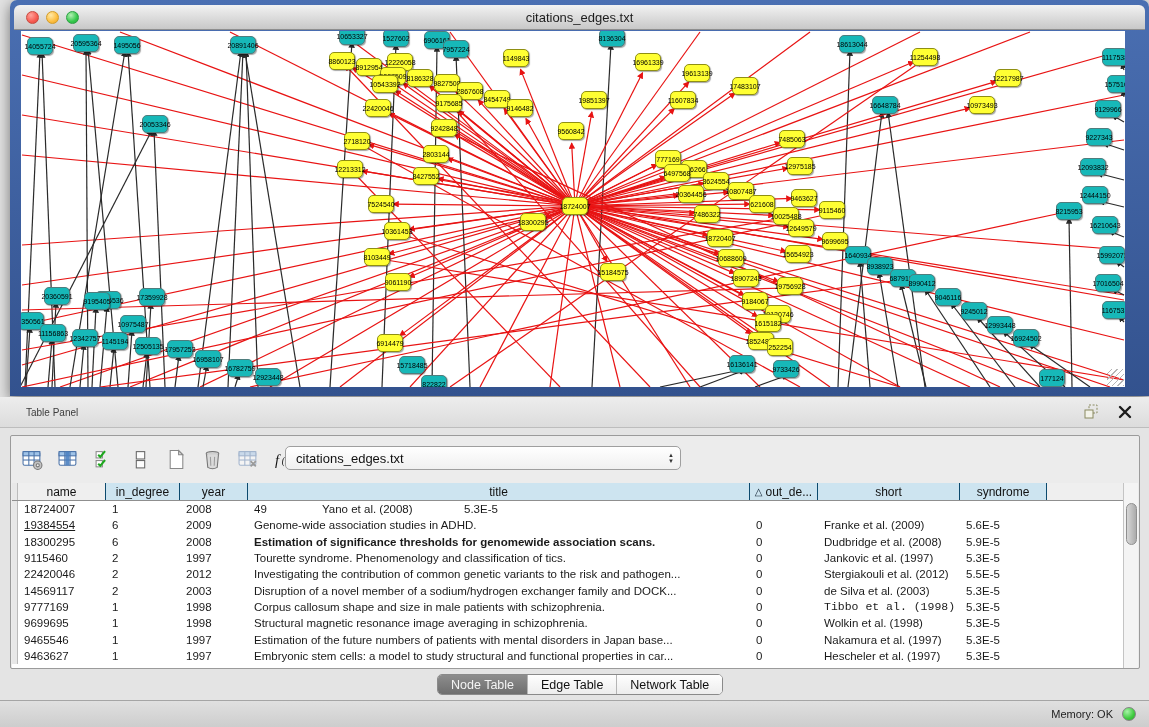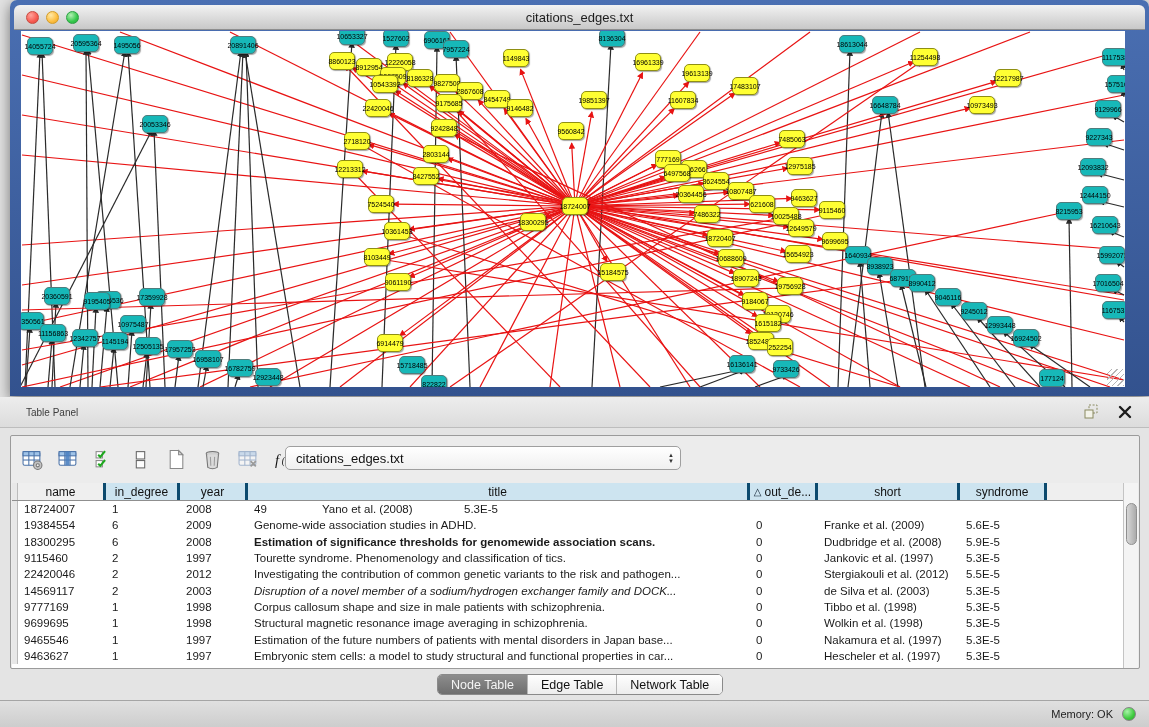--- a/index.html
+++ b/index.html
@@ -40,21 +40,21 @@
   .toolbar{position:absolute;left:0;top:0;width:100%;height:46px;display:flex;align-items:center}
   .tbtn{width:30px;height:30px;margin-left:6px;display:flex;align-items:center;justify-content:center;cursor:pointer}
   .combo{position:absolute;left:274px;top:10px;width:396px;height:24px;background:linear-gradient(#fff,#f0f0f0);
        border:1px solid #9f9f9f;border-radius:5px;display:flex;align-items:center;font-size:13px;color:#111}
   .combo .cval{margin-left:10px;flex:1}
   .combo .carr{width:18px;text-align:center;font-size:6px;line-height:6px;color:#333;border-left:0}
   
   .dtable{position:absolute;left:1px;top:47px;width:1112px;height:185px;background:#fff;overflow:hidden}
   .thead{display:flex;height:18px;border-bottom:1px solid #8f8f8f;background:#cde4f0}
   .th{font-size:12px;color:#111;display:flex;align-items:center;justify-content:center;
-      border-right:3px solid #0c4a6e;background:#cde4f0;overflow:hidden;white-space:nowrap;cursor:pointer}
+      border-right:1px solid #0c4a6e;background:#cde4f0;overflow:hidden;white-space:nowrap;cursor:pointer}
   .th.plain{background:#efefef}
   .th .sort{font-size:10px;margin-right:3px;color:#123}
   .trow{display:flex;height:16.3px;cursor:pointer}
   .td{font-size:11.5px;color:#1a1a1a;display:flex;align-items:center;padding-left:6px;
       overflow:hidden;white-space:nowrap;flex-shrink:0}
   .rowstrip{width:6px;background:#e8e8e8;border-right:1px solid #bbb;flex-shrink:0}
   .vscroll{position:absolute;right:1px;top:47px;width:15px;height:185px;background:#f4f4f4;border-left:1px solid #c4c4c4}
   .vthumb{position:absolute;left:1.5px;top:20px;width:11px;height:42px;border-radius:6px;
       background:linear-gradient(90deg,#d7d7d7,#ababab);border:1px solid #8f8f8f;cursor:grab}
   
@@ -503,21 +503,21 @@
             <div class="rowstrip"></div>
             <div class="td" style="width: 88px;">18724007</div>
             <div class="td" style="width: 74px;">1</div>
             <div class="td" style="width: 68px;">2008</div>
             <div class="td" style="width: 68px;">49</div>
             <div class="td" style="width: 142px;">Yano et al. (2008)</div>
             <div class="td" style="width: 87px;">5.3E-5</div>
           </div>
           <div class="trow">
             <div class="rowstrip"></div>
-            <div class="td" style="width: 88px;">19384554</div>
+            <div class="td" style="width: 88px; text-decoration: underline;">19384554</div>
             <div class="td" style="width: 74px;">6</div>
             <div class="td" style="width: 68px;">2009</div>
             <div class="td" style="width: 502px;">Genome-wide association studies in ADHD.</div>
             <div class="td" style="width: 68px;">0</div>
             <div class="td" style="width: 142px;">Franke et al. (2009)</div>
             <div class="td" style="width: 87px;">5.6E-5</div>
           </div>
           <div class="trow">
             <div class="rowstrip"></div>
             <div class="td" style="width: 88px;">18300295</div>
@@ -546,33 +546,33 @@
             <div class="td" style="width: 502px;">Investigating the contribution of common genetic variants to the risk and pathogen...</div>
             <div class="td" style="width: 68px;">0</div>
             <div class="td" style="width: 142px;">Stergiakouli et al. (2012)</div>
             <div class="td" style="width: 87px;">5.5E-5</div>
           </div>
           <div class="trow">
             <div class="rowstrip"></div>
             <div class="td" style="width: 88px;">14569117</div>
             <div class="td" style="width: 74px;">2</div>
             <div class="td" style="width: 68px;">2003</div>
-            <div class="td" style="width: 502px; font-style: italic;">Disruption of a novel member of a sodium/hydrogen exchanger family and DOCK...</div>
+            <div class="td" style="width: 502px;">Disruption of a novel member of a sodium/hydrogen exchanger family and DOCK...</div>
             <div class="td" style="width: 68px;">0</div>
             <div class="td" style="width: 142px;">de Silva et al. (2003)</div>
             <div class="td" style="width: 87px;">5.3E-5</div>
           </div>
           <div class="trow">
             <div class="rowstrip"></div>
             <div class="td" style="width: 88px;">9777169</div>
             <div class="td" style="width: 74px;">1</div>
             <div class="td" style="width: 68px;">1998</div>
             <div class="td" style="width: 502px;">Corpus callosum shape and size in male patients with schizophrenia.</div>
             <div class="td" style="width: 68px;">0</div>
-            <div class="td" style="width: 142px;">Tibbo et al. (1998)</div>
+            <div class="td" style="width: 142px; font-family: Liberation Mono, monospace;">Tibbo et al. (1998)</div>
             <div class="td" style="width: 87px;">5.3E-5</div>
           </div>
           <div class="trow">
             <div class="rowstrip"></div>
             <div class="td" style="width: 88px;">9699695</div>
             <div class="td" style="width: 74px;">1</div>
             <div class="td" style="width: 68px;">1998</div>
             <div class="td" style="width: 502px;">Structural magnetic resonance image averaging in schizophrenia.</div>
             <div class="td" style="width: 68px;">0</div>
             <div class="td" style="width: 142px;">Wolkin et al. (1998)</div>

